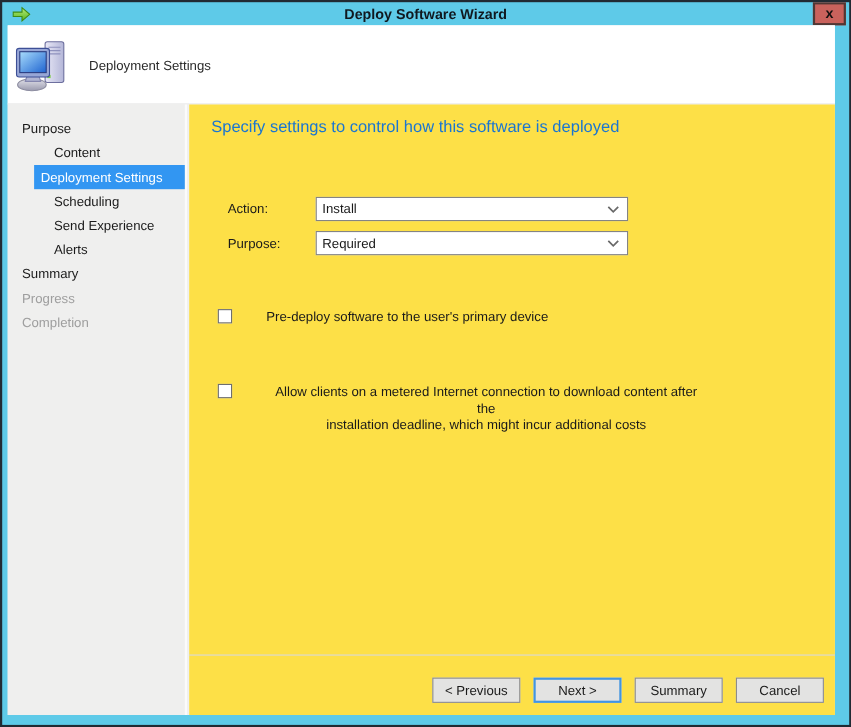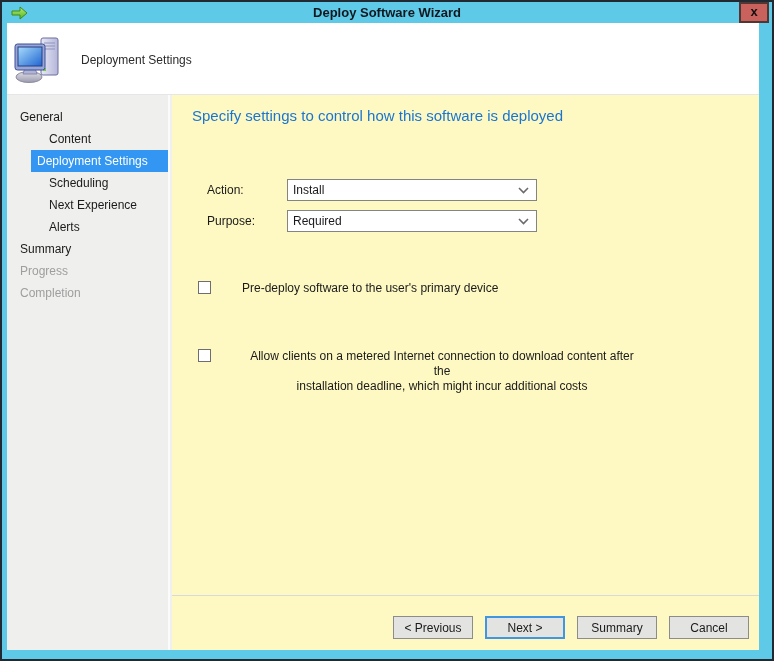--- a/index.html
+++ b/index.html
@@ -45,35 +45,35 @@
     cursor:default;
   }
   .nav-item.lvl0{padding-left:13px;}
   .nav-item.lvl1{padding-left:42px;}
   .nav-item.selected{
     margin-left:24px;padding-left:6px;
     background:#3296f2;color:#ffffff;
   }
   .nav-item.disabled{color:#9e9e9e;}
   
-  .content{position:absolute;top:0;left:165px;right:0;bottom:0;background:#fef9c3;}
+  .content{position:absolute;top:0;left:165px;right:0;bottom:0;background:#fde047;}
   .content-main{
     position:absolute;top:0;left:0;right:0;height:501px;
     border-bottom:1px solid #d9d9d9;
   }
   .page-heading{
     position:absolute;left:20px;top:12px;
     font-size:15px;color:#1a75d2;
   }
   .field-row{position:absolute;left:0;right:0;height:22px;}
   .field-row.row-action{top:84px;}
   .field-row.row-purpose{top:115px;}
   .field-label{position:absolute;left:35px;top:0;line-height:22px;font-size:12px;}
   .combo{
-    position:absolute;left:115px;top:0;width:250px;height:22px;
+    position:absolute;left:115px;top:0;width:284px;height:22px;
     background:#ffffff;border:1px solid #848484;
     font-size:12px;line-height:20px;padding-left:5px;cursor:default;
   }
   .combo .chevron{position:absolute;right:7px;top:7px;width:11px;height:7px;}
   .check-row{position:absolute;left:0;right:14px;}
   .check-row.cb-0{top:186px;}
   .check-row.cb-1{top:220px;}
   .check-row.cb-2{top:254px;text-align:center;}
   .checkbox{
     position:absolute;left:26px;top:0;width:13px;height:13px;
@@ -139,25 +139,25 @@
         <polygon points="12,34 22,34 24,40 10,40" fill="#b0b4d2" stroke="#8486ae"></polygon>
         <rect x="2" y="10" width="30" height="26" rx="2.5" fill="#97a6d6" stroke="#3d4f96"></rect>
         <rect x="5" y="13" width="24" height="19" fill="url(#sg)" stroke="#2a3c80"></rect>
       </svg>
       <div class="header-title">Deployment Settings</div>
     </div>
 
     <div class="body">
 
       <div class="sidebar">
-        <div class="nav-item lvl0">General</div>
+        <div class="nav-item lvl0">Purpose</div>
         <div class="nav-item lvl1">Content</div>
         <div class="nav-item lvl1 selected">Deployment Settings</div>
         <div class="nav-item lvl1">Scheduling</div>
-        <div class="nav-item lvl1">Next Experience</div>
+        <div class="nav-item lvl1">Send Experience</div>
         <div class="nav-item lvl1">Alerts</div>
         <div class="nav-item lvl0">Summary</div>
         <div class="nav-item lvl0 disabled">Progress</div>
         <div class="nav-item lvl0 disabled">Completion</div>
       </div>
 
       <div class="content">
         <div class="content-main">
 
           <div class="page-heading">Specify settings to control how this software is deployed</div>

